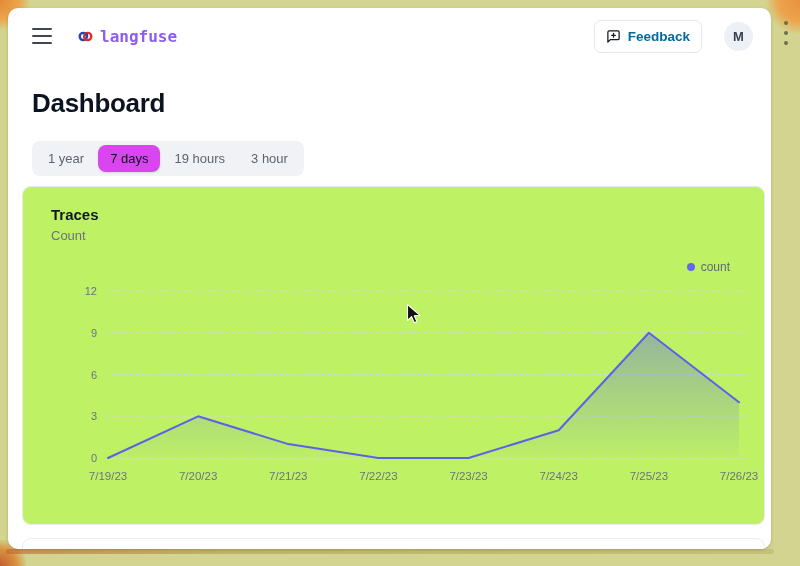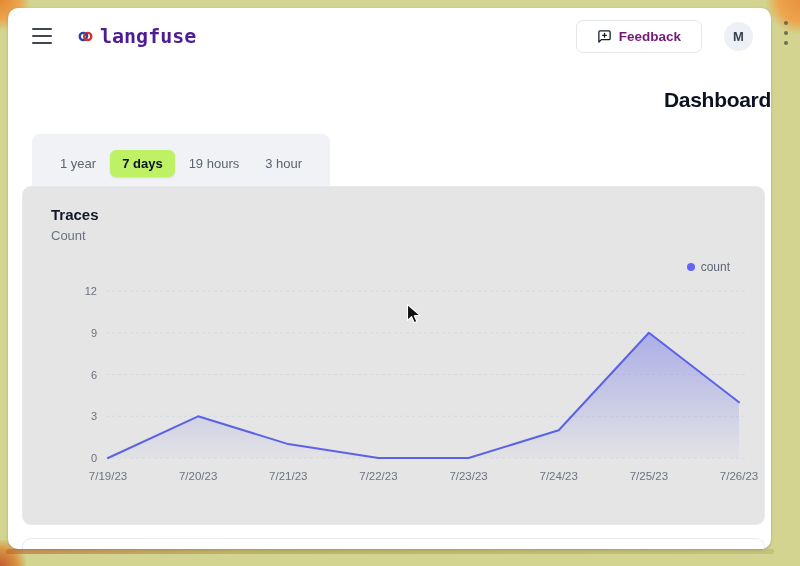--- a/index.html
+++ b/index.html
@@ -30,44 +30,44 @@
     background:#ffffff; border-radius:10px; overflow:hidden;
     box-shadow:0 1px 3px rgba(60,60,20,.25);
   }
 
   
   .header { display:flex; align-items:center; height:56px; padding:0 18px 0 24px; }
   .hamburger { width:20px; height:16px; display:flex; flex-direction:column; justify-content:space-between; cursor:pointer; }
   .hamburger span { display:block; height:2px; background:#3f4652; border-radius:1px; }
   .brand { display:flex; align-items:center; gap:7px; margin-left:26px; }
   .brand .logo { width:15px; height:15px; }
-  .brand .name { font-family:"DejaVu Sans Mono","Liberation Mono",monospace; font-weight:bold; font-size:20px; color:#4c1d95; }
+  .brand .name { font-family:"DejaVu Sans Mono","Liberation Mono",monospace; font-weight:bold; font-size:16px; color:#8b5cf6; }
   .header-spacer { flex:1; }
   .feedback-btn {
-    display:flex; align-items:center; gap:7px; height:33px; padding:0 20px;
+    display:flex; align-items:center; gap:7px; height:33px; padding:0 11px;
     border:1px solid #e4e7ec; border-radius:7px; background:#fff;
-    font-size:13.5px; font-weight:600; color:#701a75; cursor:pointer;
+    font-size:13.5px; font-weight:600; color:#0369a1; cursor:pointer;
   }
   .avatar { width:29px; height:29px; border-radius:50%; background:#edf0f4;
     display:flex; align-items:center; justify-content:center;
     font-size:13px; font-weight:700; color:#374151; margin-left:22px; cursor:pointer; }
 
   
-  .page-title { font-size:21px; font-weight:700; color:#0b1220; letter-spacing:-.3px; padding:24px 0 0 24px;text-align:right; }
+  .page-title { font-size:26px; font-weight:700; color:#0b1220; letter-spacing:-.3px; padding:24px 0 0 24px; }
 
   
   .tabs-wrap { margin:22px 0 0 24px; }
-  .tabs { display:inline-flex; align-items:center; background:#f0f2f5; border-radius:8px; padding:16px; gap:2px; }
+  .tabs { display:inline-flex; align-items:center; background:#f0f2f5; border-radius:8px; padding:4px; gap:2px; }
   .tab { border:none; background:transparent; font-family:inherit; font-size:13px; font-weight:500;
     color:#5b6573; padding:6px 12px; border-radius:6px; cursor:pointer; white-space:nowrap; }
-  .tab.active { background:#bef264; color:#0b1220; font-weight:700; box-shadow:0 1px 2px rgba(16,24,40,.1); }
+  .tab.active { background:#d946ef; color:#0b1220; font-weight:400; box-shadow:0 1px 2px rgba(16,24,40,.1);border-radius:8px; }
 
   
   .card { position:absolute; left:14px; top:178px; width:743px; height:339px;
-    border:1px solid #e7e9ee; border-radius:9px; background:#e5e5e5; }
+    border:1px solid #e7e9ee; border-radius:9px; background:#bef264; }
   .card-head { padding:19px 0 0 28px; }
   .card-title { font-size:15px; font-weight:700; color:#101828; }
   .card-subtitle { font-size:13px; color:#6b7280; margin-top:5px; }
   .legend { display:flex; justify-content:flex-end; align-items:center; gap:18px; padding-right:34px; margin-top:16px; height:16px; }
   .legend-item { display:flex; align-items:center; gap:6px; font-size:12px; color:#5f6877; }
   .legend-item i { width:8px; height:8px; border-radius:50%; display:block; }
   .chart-svg { display:block; margin-top:4px; }
   .chart-svg text { font-family:"Liberation Sans", sans-serif; }
 
   

